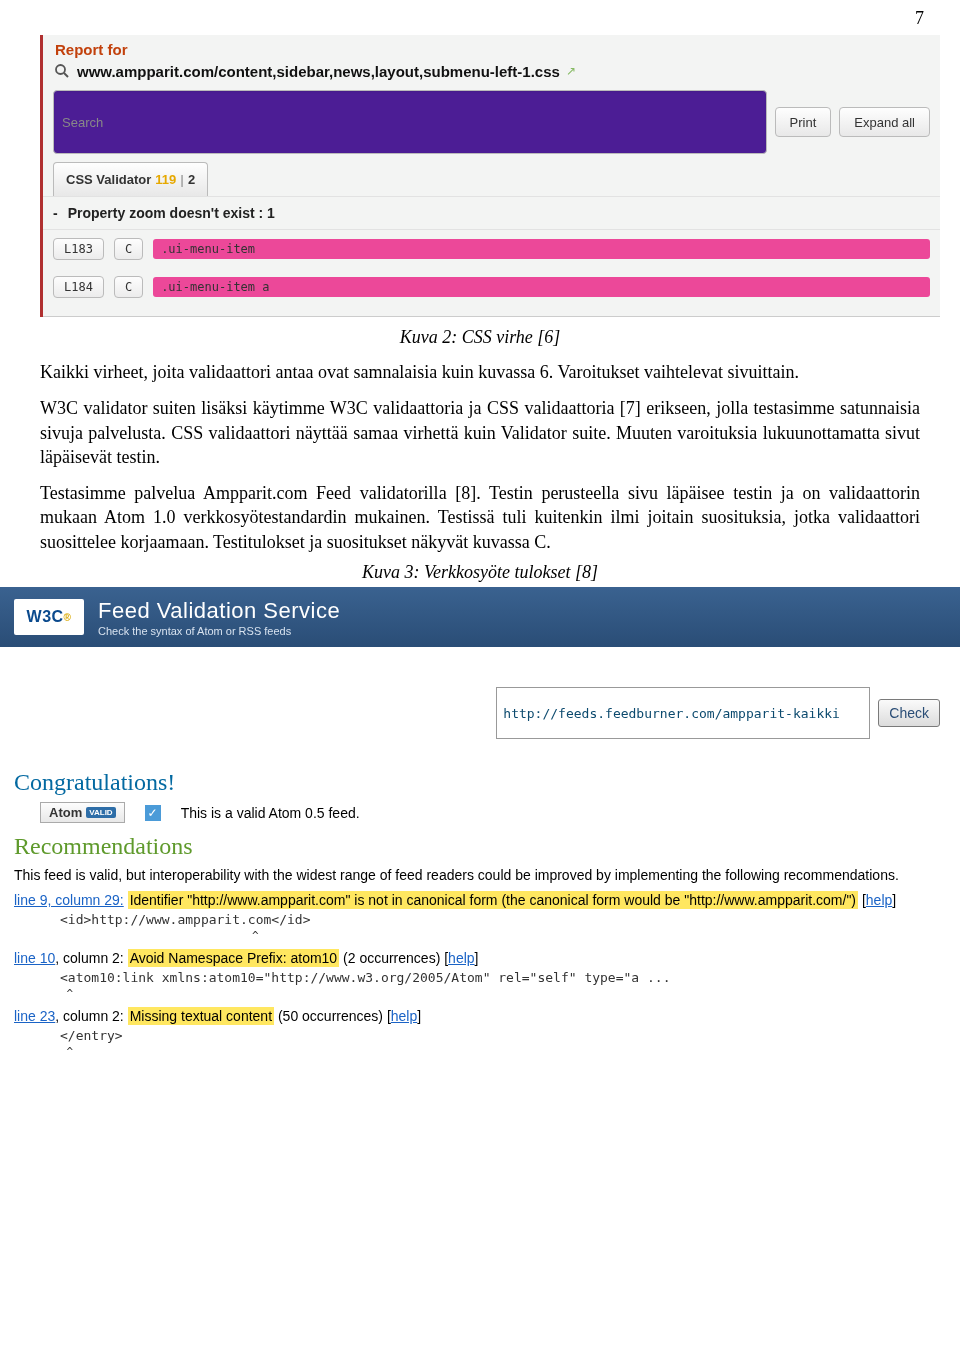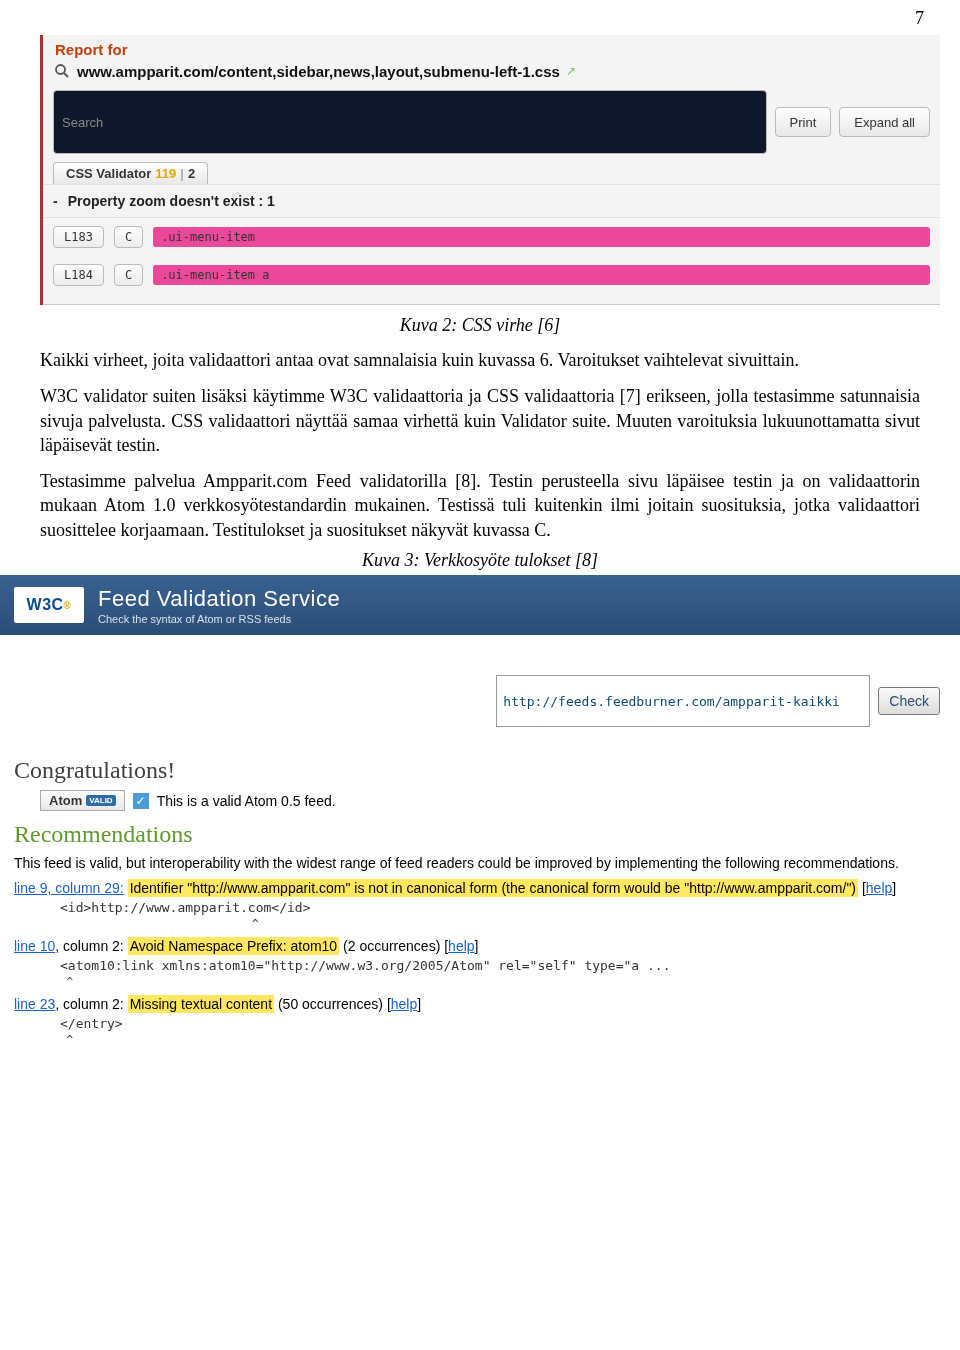--- a/index.html
+++ b/index.html
@@ -24,33 +24,33 @@
   .url-row { display: flex; align-items: center; padding: 2px 0 6px 10px; gap: 6px; }
   .mag {
     width: 18px; height: 18px; display: inline-flex; align-items: center; justify-content: center;
     font-size: 15px; color: #555;
   }
   .url-text { font-weight: bold; font-size: 15px; color: #111; }
   .ext-icon { font-size: 12px; color: #8b6; }
   .toolbar-row { display: flex; gap: 8px; padding: 4px 10px 8px 10px; align-items: center; }
   .search-box {
     flex: 1; height: 26px; border: 1px solid #bbb; border-radius: 4px;
-    background: #0f172a; padding: 18px 8px; color: #888; font-size: 13px;
+    background: #4c1d95; padding: 18px 8px; color: #888; font-size: 13px;
     display: flex; align-items: center; box-shadow: inset 0 1px 2px rgba(0,0,0,.08);
   }
   .tool-btn {
     height: 28px; padding: 0 14px; border: 1px solid #bbb; border-radius: 4px;
     background: linear-gradient(#fefefe,#e8e8e8); color: #333; font-size: 13px;
     display: inline-flex; align-items: center; cursor: pointer;
   }
   .tab-row { display: flex; padding: 0 0 0 10px; }
   .tab {
     background: linear-gradient(#fefefe,#e8e8e8);
     border: 1px solid #bbb; border-bottom: none;
-    border-radius: 4px 4px 0 0; padding: 3px 12px; font-size: 13px; font-weight: bold; color: #333;
+    border-radius: 4px 4px 0 0; padding: 9px 12px; font-size: 13px; font-weight: bold; color: #333;
     display: flex; gap: 4px; align-items: center;
   }
   .tab .warn { color: #e6a800; font-weight: bold; }
   .tab .pipe { color: #aaa; }
   .prop-row {
     display: flex; align-items: center; gap: 10px;
     background: #f3f4f3;
     padding: 8px 10px; font-size: 14px; font-weight: bold; color: #222;
     border-top: 1px solid #e2e2e2; border-bottom: 1px solid #e2e2e2;
   }
@@ -94,24 +94,24 @@
     width: 360px; height: 26px; border: 1px solid #999; font-family: Consolas, monospace;
     font-size: 13px; padding: 12px 6px; color: #0c4a6e;
   }
   .check-btn {
     height: 28px; padding: 0 10px; border: 1px solid #7a7a7a; border-radius: 3px;
     background: linear-gradient(#fafafa,#dcdcdc); color: #2a4d76; font-size: 14px;
     display: inline-flex; align-items: center; cursor: pointer;
   }
 
   .section-h { font-size: 24px; font-family: Georgia, serif; margin: 4px 14px 6px 14px; }
-  .congrats { color: #404040; }
+  .congrats { color: #0369a1; }
   .recs { color: #5f9a2c; }
 
-  .atom-row { display: flex; align-items: center; gap: 8px; margin: 4px 14px 10px 40px; font-size: 14px; }
+  .atom-row { display: flex; align-items: center; gap: 20px; margin: 4px 14px 10px 40px; font-size: 14px; }
   .atom-badge {
     border: 1px solid #aaa; background: linear-gradient(#fdfdfd,#e8e8e8);
     padding: 2px 8px; font-size: 13px; font-weight: bold; color: #333;
     display: inline-flex; align-items: center; gap: 4px;
   }
   .valid-badge { background:#2e6ea8; color:#fff; font-size:8px; padding:1px 3px; border-radius:2px; font-weight:bold; }
   .check-mark { background:#4b9bd8; color:#fff; width:16px; height:16px; display:inline-flex; align-items:center; justify-content:center; font-size:12px; }
 
   .rec-text { font-size: 14px; margin: 6px 14px 8px 14px; line-height: 1.3; }
   .rec-line { margin: 8px 14px 2px 14px; font-size: 14px; }

